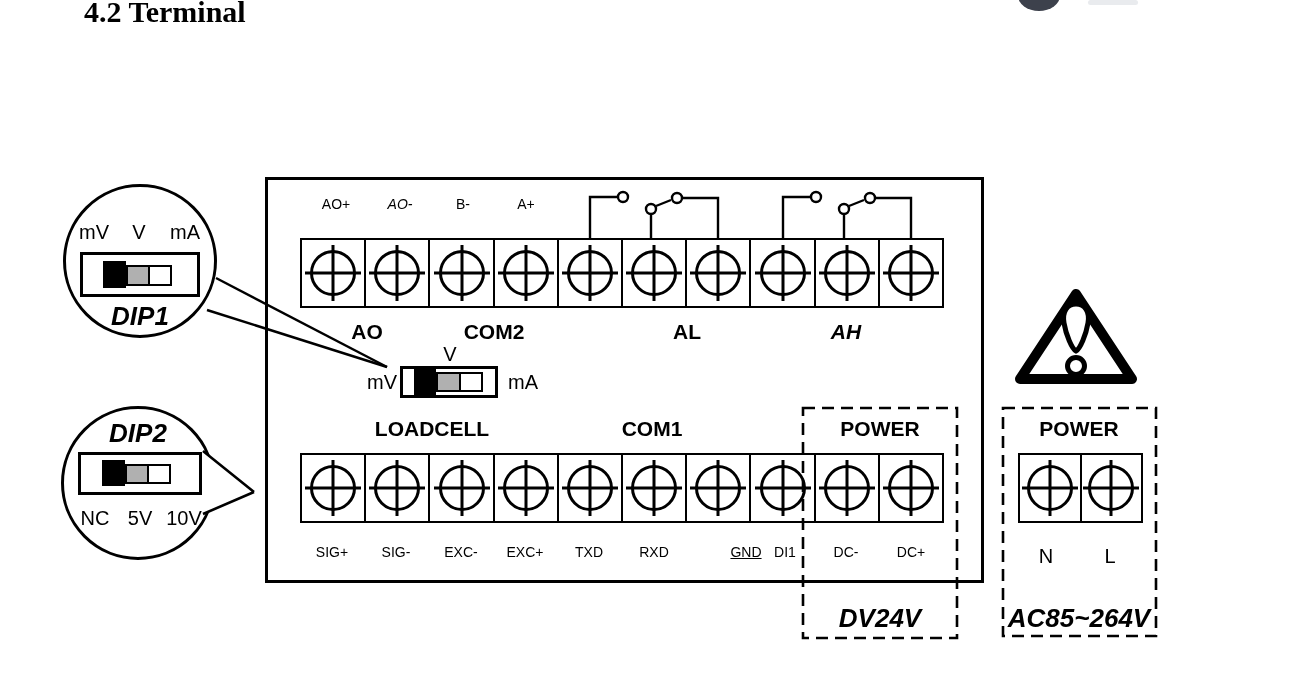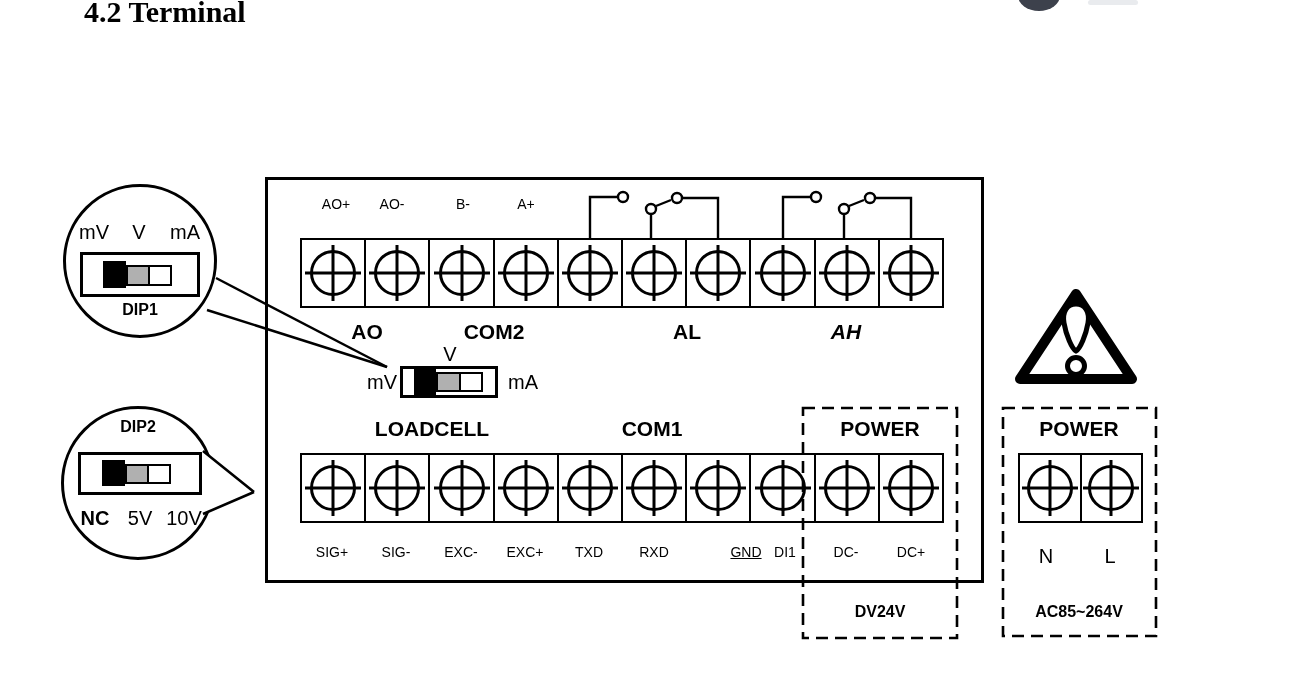--- a/index.html
+++ b/index.html
@@ -2,21 +2,21 @@
 <html><head>
 <meta charset="utf-8">
 <style>
   html,body{margin:0;padding:0;background:#fff;}
   #canvas{position:relative;width:1291px;height:696px;background:#ffffff;overflow:hidden;
           font-family:"Liberation Sans",sans-serif;color:#000;}
 
   .lbl{position:absolute;transform:translateX(-50%);white-space:nowrap;color:#000;}
   .pin{font-size:14px;text-align:right;}
   .grp{font-size:21px;font-weight:bold;}
-  .cap{font-size:16px;font-weight:bold;}
+  .cap{font-size:26px;font-weight:bold;font-style:italic;}
   .opt{font-size:20px;}
 
   .heading{position:absolute;left:84px;top:-5px;font-family:"Liberation Serif",serif;
            font-weight:bold;font-size:30px;}
 
   
   .callout-circle{position:absolute;border:3px solid #000;border-radius:50%;background:#fff;}
 
   
   .dipsw{position:absolute;border:3px solid #000;background:#fff;}
@@ -70,28 +70,28 @@
 
   <div class="callout-circle" style="left:61px;top:406px;width:148px;height:148px;"></div>
   <div class="lbl cap" style="left:138px;top:418px;">DIP2</div>
   <div class="dipsw" style="left:78px;top:452px;width:118px;height:37px;">
     <div class="dip-black" style="left:21px;top:5px;width:23px;height:26px;"></div>
     <div class="dip-duo" style="left:44px;top:9px;width:46px;height:20px;">
       <div class="dip-gray" style="background:#b0b0b0;"></div>
       <div class="dip-white"></div>
     </div>
   </div>
-  <div class="lbl opt" style="left:95px;top:507px;font-weight:bold;">NC</div>
+  <div class="lbl opt" style="left:95px;top:507px;">NC</div>
   <div class="lbl opt" style="left:140px;top:507px;">5V</div>
   <div class="lbl opt" style="left:184px;top:507px;">10V</div>
 
   <div class="board"></div>
 
   <div class="lbl pin" style="left:336px;top:196px;">AO+</div>
-  <div class="lbl pin" style="left:392px;top:196px;">AO-</div>
+  <div class="lbl pin" style="left:400px;top:196px;font-style:italic;">AO-</div>
   <div class="lbl pin" style="left:463px;top:196px;">B-</div>
   <div class="lbl pin" style="left:526px;top:196px;">A+</div>
 
   <div class="trow" style="left:300px;top:238px;width:644px;height:70px;">
     <div class="tcell">
         <div class="screw"></div>
       </div>
     <div class="tcell">
         <div class="screw"></div>
       </div>

